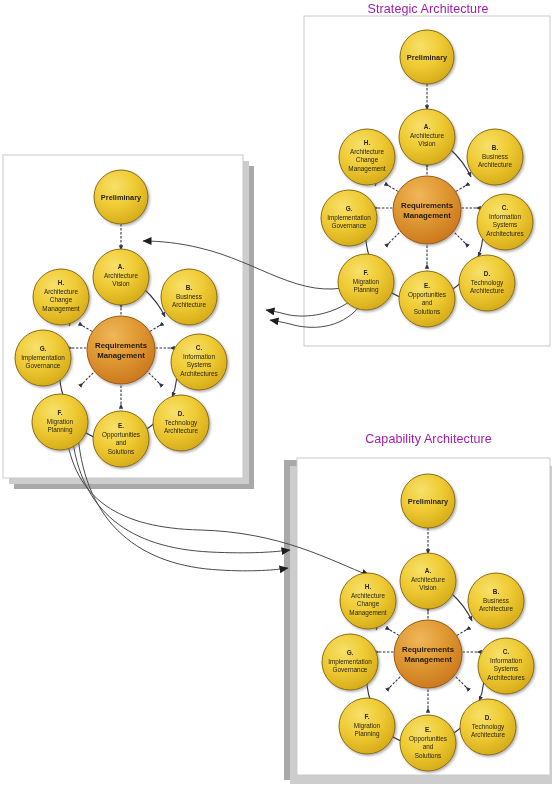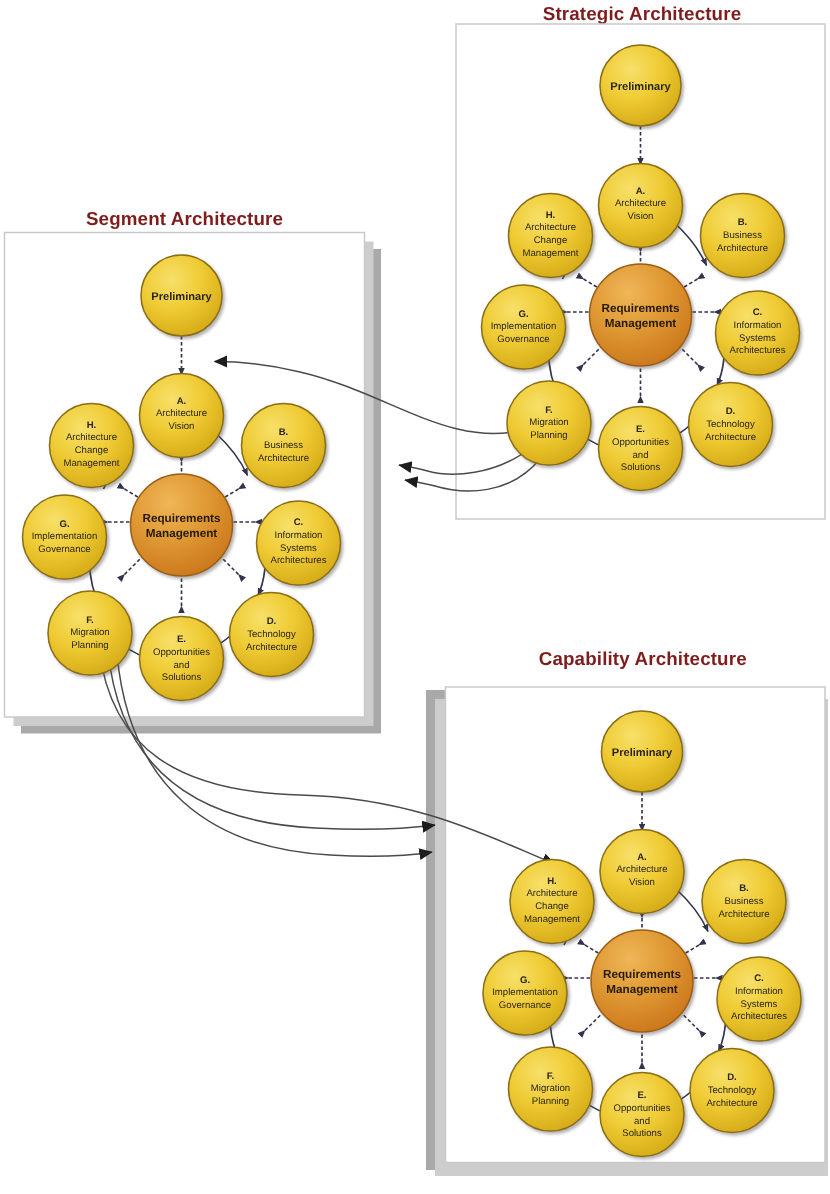--- a/index.html
+++ b/index.html
@@ -1,35 +1,34 @@
 <!DOCTYPE html>
 <html><head>
 <meta charset="utf-8">
 <style>
   html,body{margin:0;padding:0;background:#ffffff;}
   body{width:553px;height:796px;position:relative;overflow:hidden;
        font-family:"Liberation Sans", sans-serif;}
   .stage{position:absolute;left:0;top:0;width:553px;height:796px;}
   svg.layer{position:absolute;left:0;top:0;width:553px;height:796px;}
-  .panel-title{position:absolute;font-weight:bold;font-size:12.5px;color:#7f1d1d;
+  .panel-title{position:absolute;font-weight:normal;font-size:12.5px;color:#a21caf;
      letter-spacing:.1px;white-space:nowrap;text-align:center;}
   .node-label{font-size:6.4px;fill:#2a2416;font-family:"Liberation Sans", sans-serif;}
   .node-label.bold{font-weight:bold;}
   .core-label{font-size:7.8px;font-weight:bold;fill:#241a08;
      font-family:"Liberation Sans", sans-serif;}
   .prelim-label{font-size:7.4px;font-weight:bold;fill:#2a2416;
      font-family:"Liberation Sans", sans-serif;}
 </style>
 </head>
 <body>
 
 <div class="stage">
 
   <div class="panel-title" style="left:303px;top:2px;width:250px;">Strategic Architecture</div>
-  <div class="panel-title" style="left:3px;top:139px;width:240px;">Segment Architecture</div>
   <div class="panel-title" style="left:296px;top:432px;width:265px;">Capability Architecture</div>
 
   <svg class="layer" viewBox="0 0 553 796">
     <defs>
       <radialGradient id="gNode" cx="38%" cy="30%" r="78%">
         <stop offset="0%" stop-color="#f7e06a"></stop>
         <stop offset="48%" stop-color="#efcb34"></stop>
         <stop offset="100%" stop-color="#d2a714"></stop>
       </radialGradient>
       <radialGradient id="gCore" cx="38%" cy="28%" r="80%">

